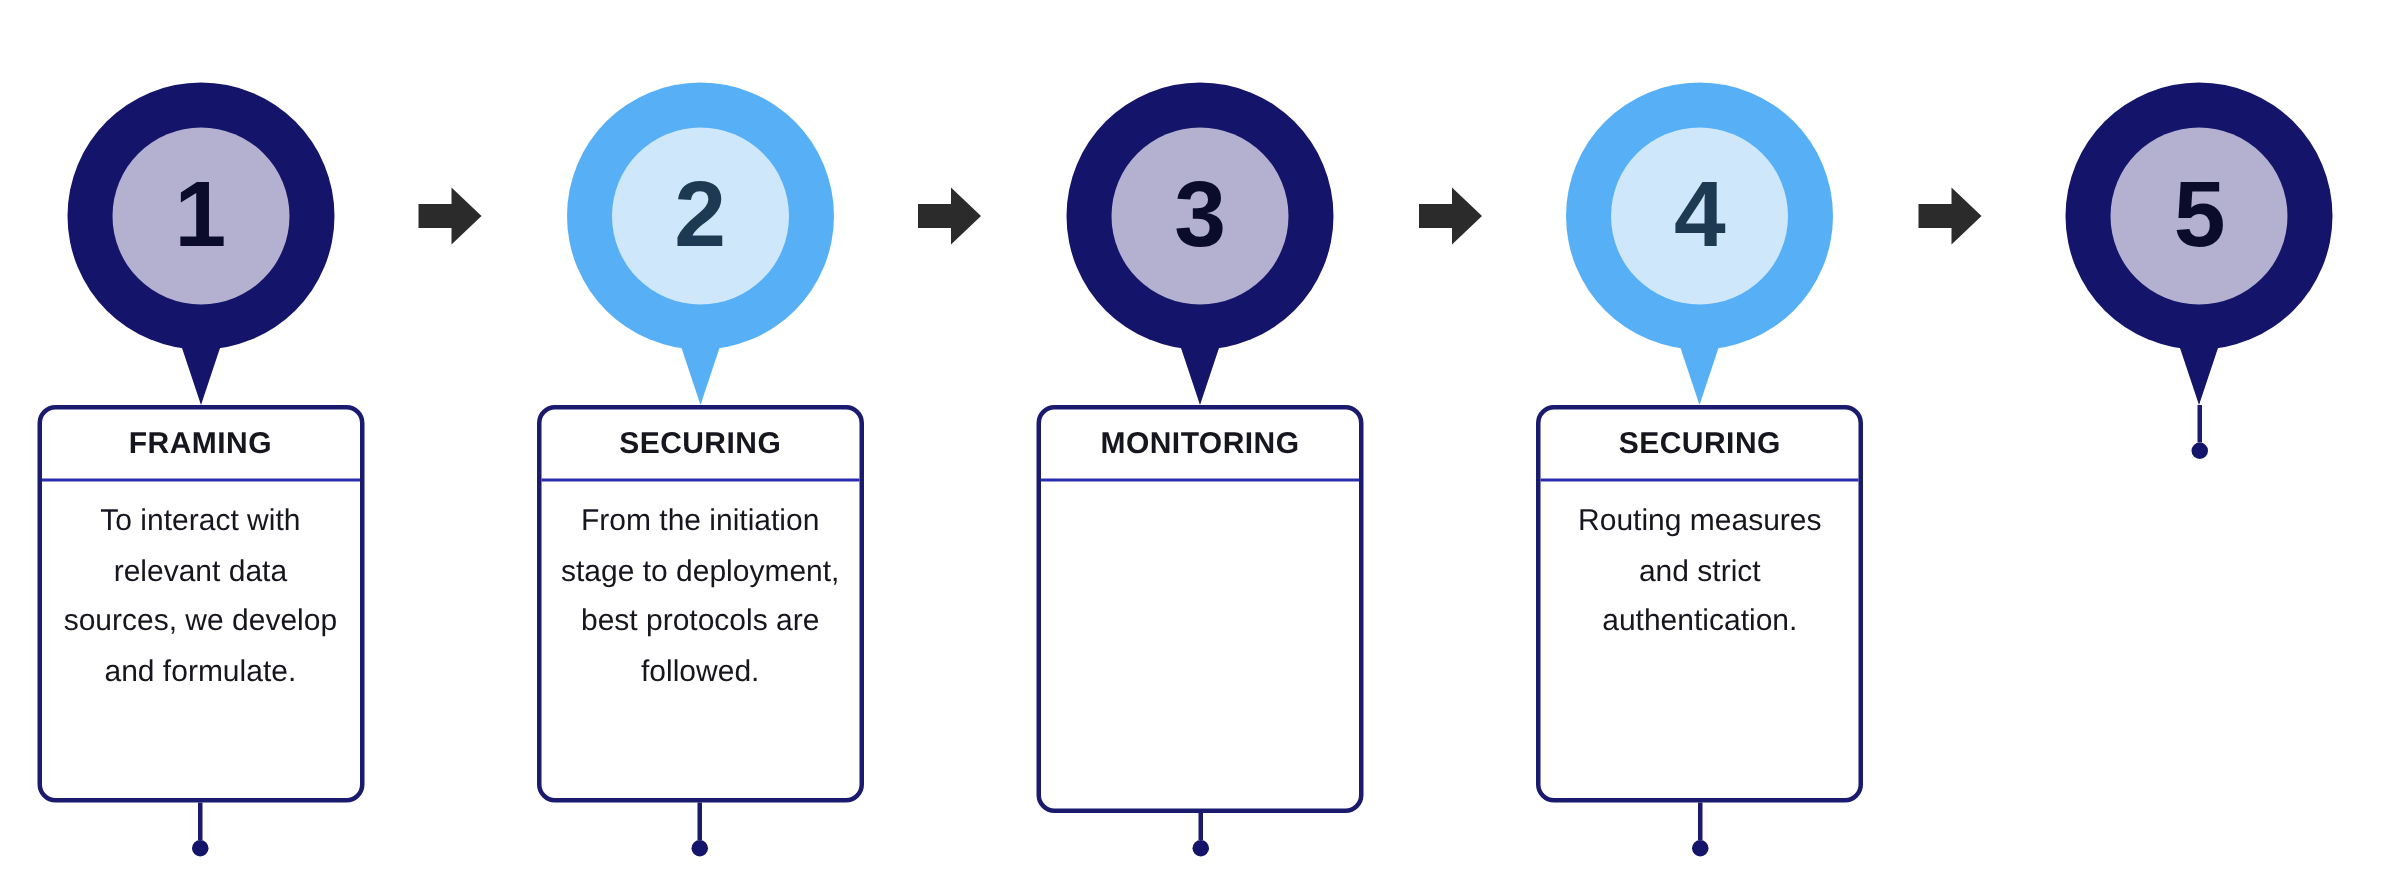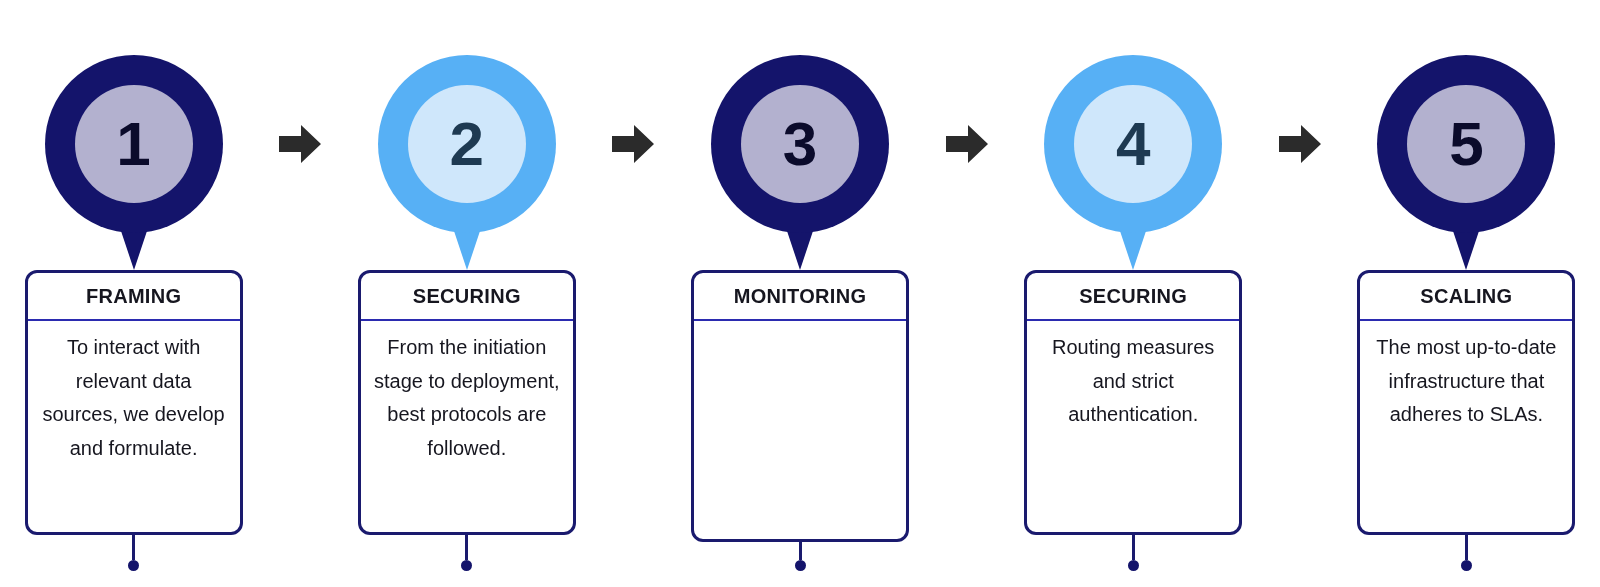--- a/index.html
+++ b/index.html
@@ -231,20 +231,16 @@
     </div>
     <div class="step">
       <div class="pin-wrap">
         <div class="pin-tail" style="border-top-color: rgb(20, 20, 107);"></div>
         <div class="pin-outer" style="background: rgb(20, 20, 107);">
           <div class="pin-inner" style="background: rgb(179, 177, 207);">
             <span class="pin-num" style="color: rgb(11, 11, 43);">5</span>
           </div>
         </div>
       </div>
-      <div class="card short" style="border-color: rgb(26, 26, 110);">
-        <div class="card-title" style="border-bottom-color: rgb(43, 43, 176);">SCALING</div>
-        <div class="card-body">The most up-to-date infrastructure that adheres to SLAs.</div>
-      </div>
       <div class="stem" style="background: rgb(26, 26, 110); height: 25px;"></div>
       <div class="dot" style="background: rgb(20, 20, 107);"></div>
     </div>
   </div>
 
 </body></html>

